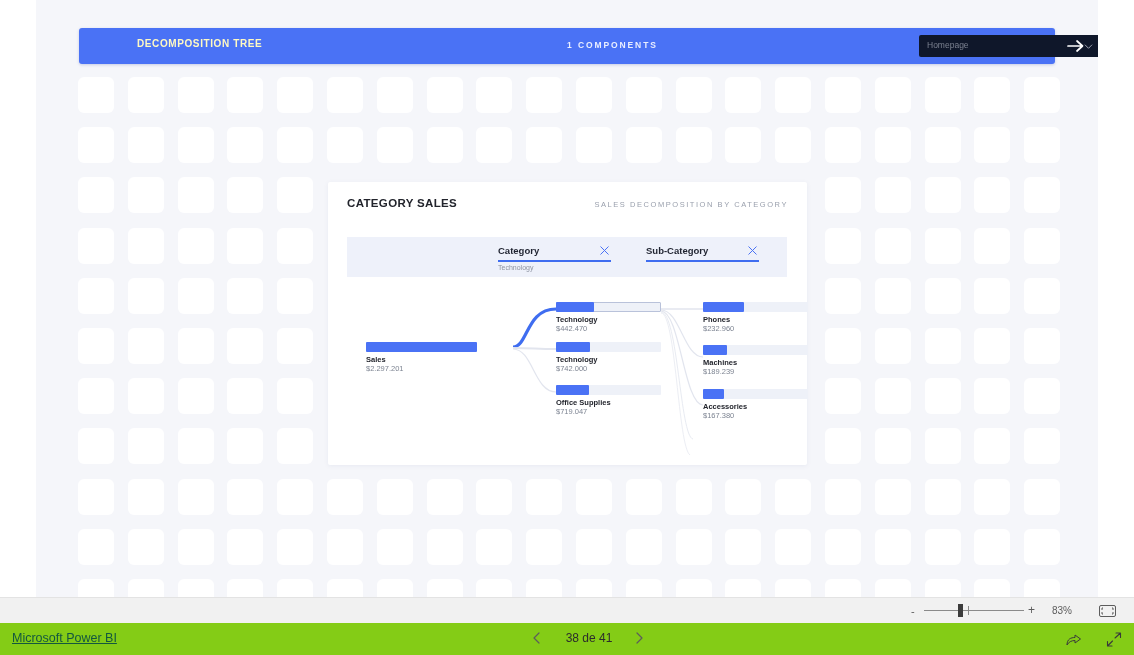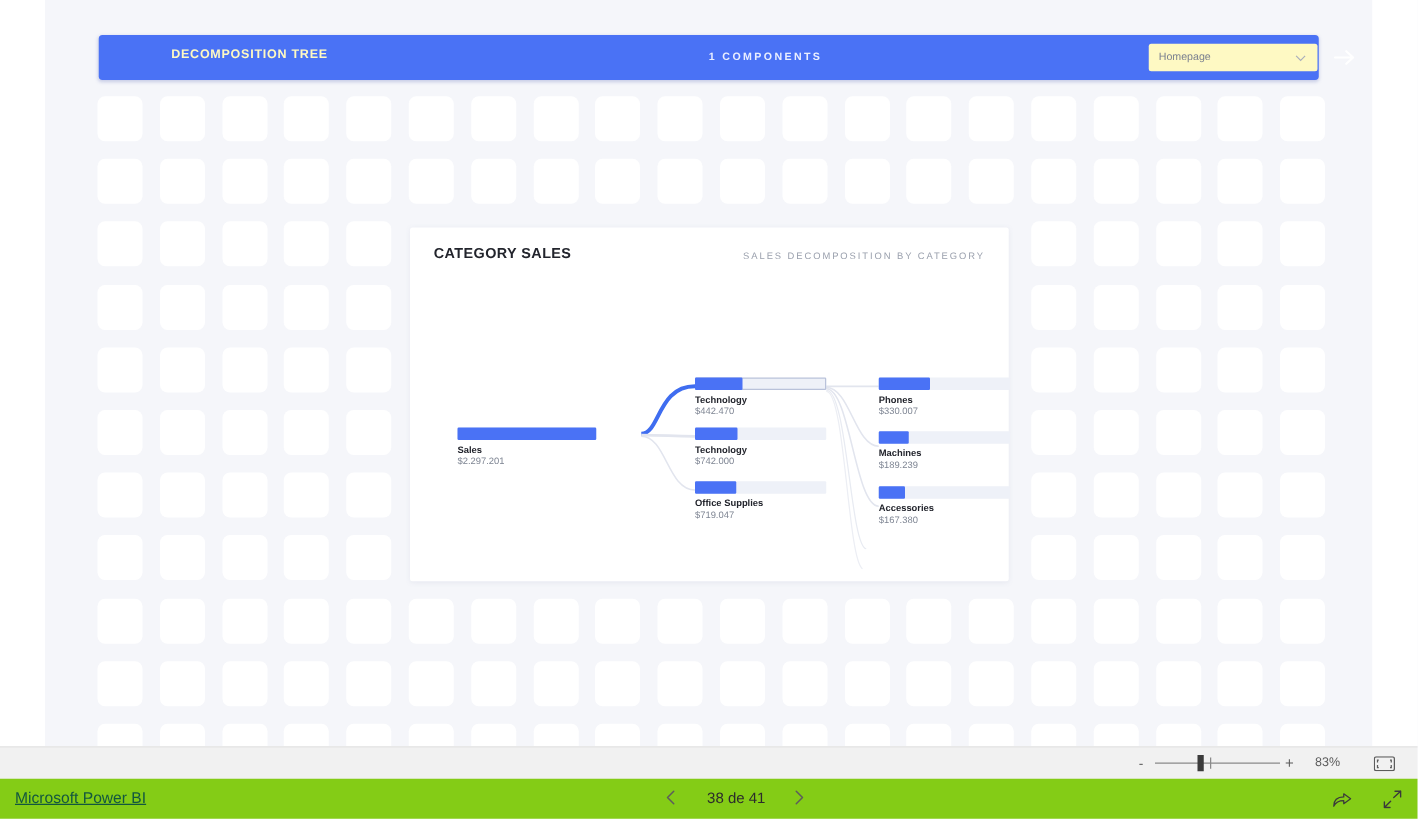--- a/index.html
+++ b/index.html
@@ -34,21 +34,21 @@
   #header-title{
     position:absolute;left:58px;top:10px;
     color:#fef9c3;font-size:10px;font-weight:bold;letter-spacing:.6px;
   }
   #header-components{
     position:absolute;left:488px;top:12px;
     color:#e9eeff;font-size:8.5px;font-weight:bold;letter-spacing:1.9px;
   }
   #page-select{
     position:absolute;left:840px;top:7px;width:135px;height:22px;
-    background:#fef9c3;border-radius:2px;
+    background:#0f172a;border-radius:2px;padding-left:48px;
   }
   #page-select-label{
     position:absolute;left:8px;top:5px;color:#7b8190;font-size:8.5px;
   }
   #page-select-chevron{
     position:absolute;right:9px;top:7px;width:9px;height:9px;
   }
   #header-arrow{
     position:absolute;left:988px;top:10px;width:18px;height:16px;cursor:pointer;
   }
@@ -324,20 +324,39 @@
 
     <svg id="header-arrow" viewBox="0 0 18 16">
       <path d="M1 8 H15 M10 3 L15.5 8 L10 13" stroke="#ffffff" stroke-width="1.7" fill="none" stroke-linecap="round" stroke-linejoin="round"></path>
     </svg>
   </div>
 
   <div id="visual-card">
     <div id="card-title">CATEGORY SALES</div>
     <div id="card-subtitle">SALES DECOMPOSITION BY CATEGORY</div>
 
+    <div id="level-bar">
+
+      <div class="level-chip" id="chip-category">
+        <span class="chip-label">Category</span>
+        <span class="chip-underline"></span>
+        <svg class="chip-close" viewBox="0 0 11 11">
+          <path d="M1.5 1.5 L9.5 9.5 M9.5 1.5 L1.5 9.5" stroke="#4a72f5" stroke-width="1" fill="none"></path>
+        </svg>
+        <span class="chip-sub">Technology</span>
+      </div>
+
+      <div class="level-chip" id="chip-subcategory">
+        <span class="chip-label">Sub-Category</span>
+        <span class="chip-underline"></span>
+        <svg class="chip-close" viewBox="0 0 11 11">
+          <path d="M1.5 1.5 L9.5 9.5 M9.5 1.5 L1.5 9.5" stroke="#4a72f5" stroke-width="1" fill="none"></path>
+        </svg>
+      </div>
+    </div>
 
     <div id="tree-plot">
 
       <svg id="tree-links" viewBox="0 0 479 175">
 
         <path d="M185 60 C 200 60, 198 22, 228 22" stroke="#3f6df0" stroke-width="3.2" fill="none"></path>
 
         <path d="M185 61 C 205 61, 208 62, 228 62" stroke="#e2e5ee" stroke-width="2.2" fill="none"></path>
 
         <path d="M185 62 C 205 62, 206 105, 228 105" stroke="#e2e5ee" stroke-width="1.2" fill="none"></path>
@@ -374,21 +393,21 @@
         <span class="bar-track" style="width:105px;"></span>
         <span class="bar-fill" style="width:33px;"></span>
         <span class="node-name">Office Supplies</span>
         <span class="node-value">$719.047</span>
       </div>
 
       <div class="node" style="left:375px;top:15px;">
         <span class="bar-track" style="width:105px;"></span>
         <span class="bar-fill" style="width:41px;"></span>
         <span class="node-name">Phones</span>
-        <span class="node-value">$330.007</span>
+        <span class="node-value">$232.960</span>
       </div>
 
       <div class="node" style="left:375px;top:58px;">
         <span class="bar-track" style="width:105px;"></span>
         <span class="bar-fill" style="width:24px;"></span>
         <span class="node-name">Machines</span>
         <span class="node-value">$189.239</span>
       </div>
 
       <div class="node" style="left:375px;top:102px;">

